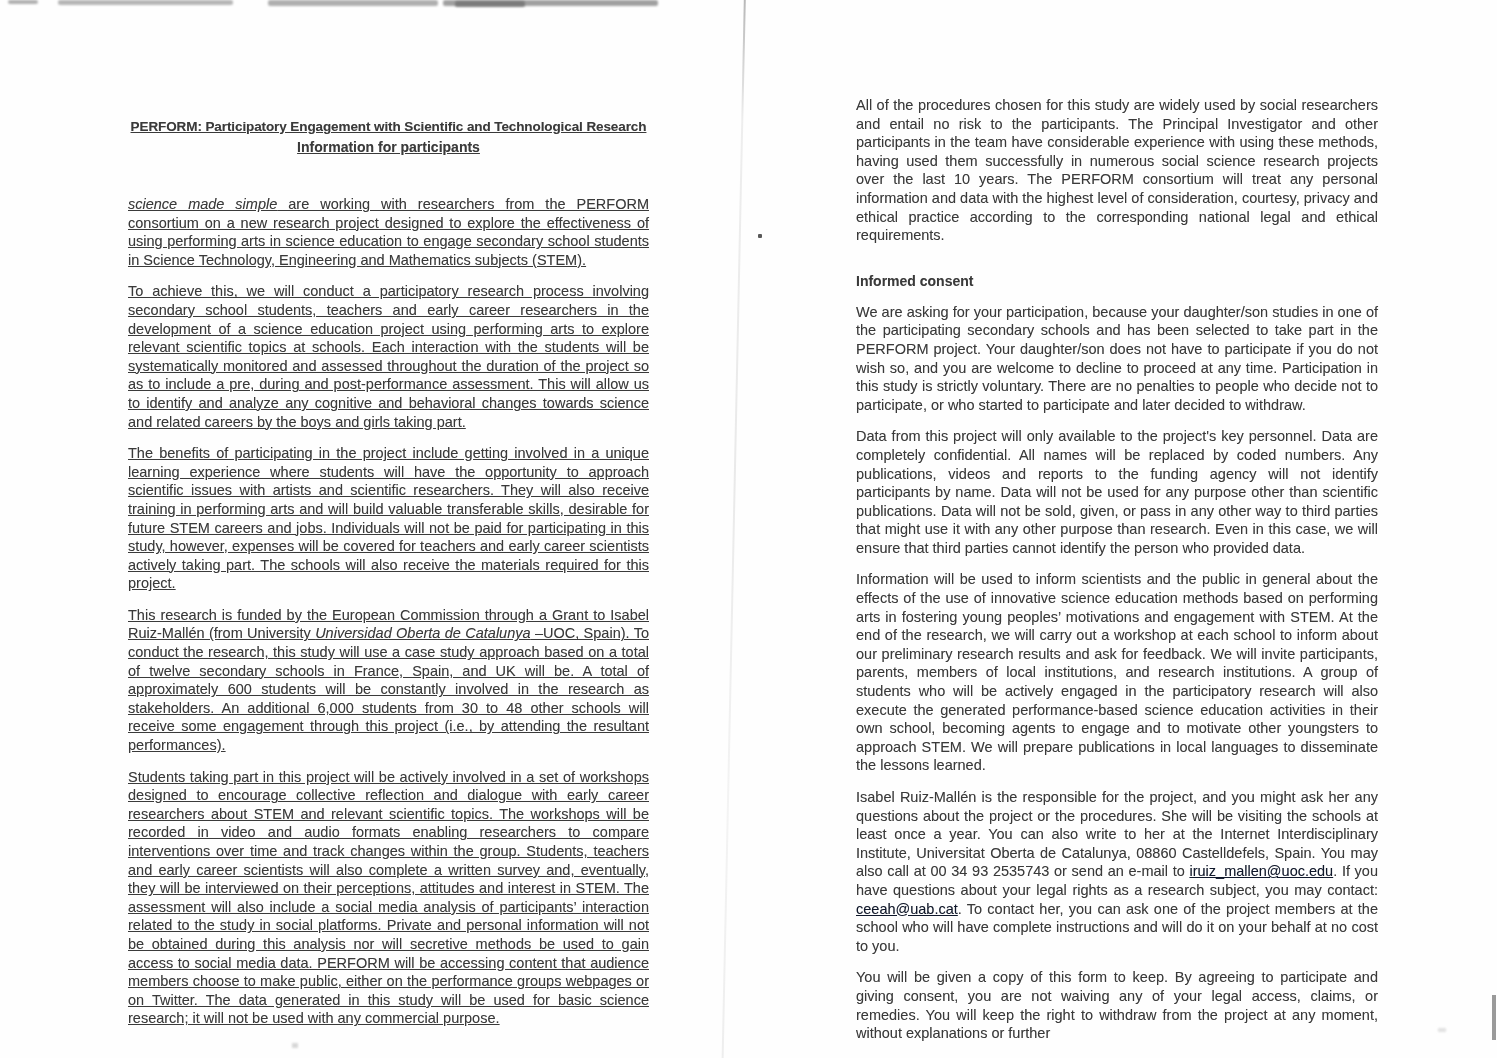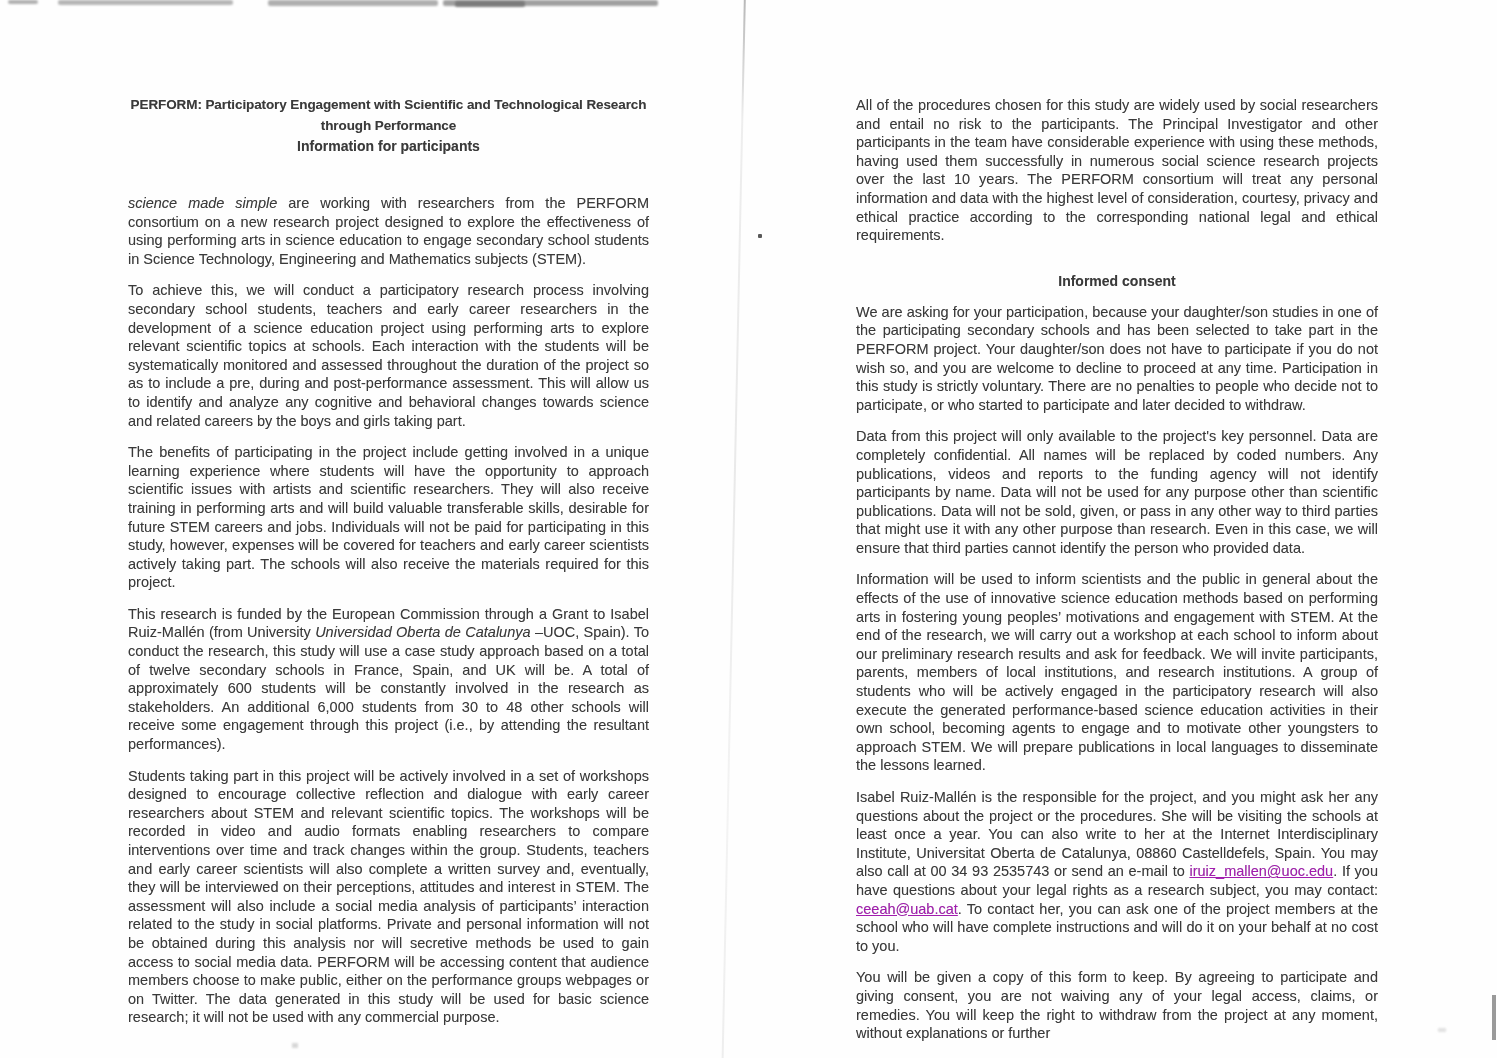--- a/index.html
+++ b/index.html
@@ -9,41 +9,41 @@
     font-family:"Liberation Sans", sans-serif;
   }
   
   .page-col{
     position:absolute;
     color:#3a3a3a;
     font-size:14.5px;
     line-height:18.6px;
     text-shadow:0 0 0.5px rgba(70,70,70,0.35);
   }
-  .page-col.left{left:128px;top:94px;width:521px;}
+  .page-col.left{left:128px;top:116px;width:521px;text-decoration:underline;}
   .page-col.right{left:856px;top:96px;width:522px;}
 
   .doc-title{
     font-weight:bold;text-align:center;font-size:13.5px;line-height:21px;
     white-space:nowrap;letter-spacing:-0.1px;
   }
   .doc-subtitle{
     font-weight:bold;text-align:center;font-size:14px;line-height:20px;
   }
   .section-heading{
-    font-weight:bold;text-align:center;font-size:14px;line-height:20px;
+    font-weight:bold;font-size:14px;line-height:20px;
     margin-top:26px;margin-bottom:12px;
   }
   p.para{
     margin:13px 0 0 0;text-align:justify;
   }
   p.para.first{margin-top:38px;}
   p.para.top{margin-top:0;}
   .seg-italic{font-style:italic;}
-  .seg-link{color:#a21caf;text-decoration:underline;cursor:pointer;}
+  .seg-link{color:#0f172a;text-decoration:underline;cursor:pointer;}
 
   
   .artifact{position:absolute;}
   .smudge{background:#6f6f6f;filter:blur(1.2px);border-radius:2px;}
   .s1{left:8px;top:0;width:30px;height:4px;opacity:.55;}
   .s2{left:58px;top:0;width:175px;height:5px;opacity:.5;}
   .s3{left:268px;top:0;width:170px;height:6px;opacity:.55;}
   .s4{left:443px;top:0;width:215px;height:6px;opacity:.65;}
   .s5{left:455px;top:1px;width:70px;height:6px;opacity:.75;}
   .fold-line{
@@ -65,21 +65,20 @@
 <div class="artifact smudge s4"></div>
 <div class="artifact smudge s5"></div>
 <div class="artifact fold-line"></div>
 <div class="artifact fold-dot"></div>
 <div class="artifact edge-sliver"></div>
 <div class="artifact stray-mark"></div>
 <div class="artifact stray-mark2"></div>
 
 <div class="page-col left">
   <div class="doc-title">PERFORM: Participatory Engagement with Scientific and Technological Research</div>
-  <div class="doc-title">through Performance</div>
   <div class="doc-subtitle">Information for participants</div>
 
   <p class="para first"><span class="seg-italic">science made simple</span><span> are working with researchers from the PERFORM consortium on a new research project designed to explore the effectiveness of using performing arts in science education to engage secondary school students in Science Technology, Engineering and Mathematics subjects (STEM).</span></p>
   <p class="para"><span>To achieve this, we will conduct a participatory research process involving secondary school students, teachers and early career researchers in the development of a science education project using performing arts to explore relevant scientific topics at schools. Each interaction with the students will be systematically monitored and assessed throughout the duration of the project so as to include a pre, during and post-performance assessment. This will allow us to identify and analyze any cognitive and behavioral changes towards science and related careers by the boys and girls taking part.</span></p>
   <p class="para"><span>The benefits of participating in the project include getting involved in a unique learning experience where students will have the opportunity to approach scientific issues with artists and scientific researchers. They will also receive training in performing arts and will build valuable transferable skills, desirable for future STEM careers and jobs. Individuals will not be paid for participating in this study, however, expenses will be covered for teachers and early career scientists actively taking part.  The schools will also receive the materials required for this project.</span></p>
   <p class="para"><span>This research is funded by the European Commission through a Grant to Isabel Ruiz-Mallén (from University </span><span class="seg-italic">Universidad Oberta de Catalunya</span><span> –UOC, Spain).  To conduct the research, this study will use a case study approach based on a total of twelve secondary schools in France, Spain, and UK will be. A total of approximately 600 students will be constantly involved in the research as stakeholders. An additional 6,000 students from 30 to 48 other schools will receive some engagement through this project (i.e., by attending the resultant performances).</span></p>
   <p class="para"><span>Students taking part in this project will be actively involved in a set of workshops designed to encourage collective reflection and dialogue with early career researchers about STEM and relevant scientific topics. The workshops will be recorded in video and audio formats enabling researchers to compare interventions over time and track changes within the group. Students, teachers and early career scientists will also complete a written survey and, eventually, they will be interviewed on their perceptions, attitudes and interest in STEM. The assessment will also include a social media analysis of participants’ interaction related to the study in social platforms. Private and personal information will not be obtained during this analysis nor will secretive methods be used to gain access to social media data. PERFORM will be accessing content that audience members choose to make public, either on the performance groups webpages or on Twitter. The data generated in this study will be used for basic science research; it will not be used with any commercial purpose.</span></p>
 </div>
 
 <div class="page-col right">

